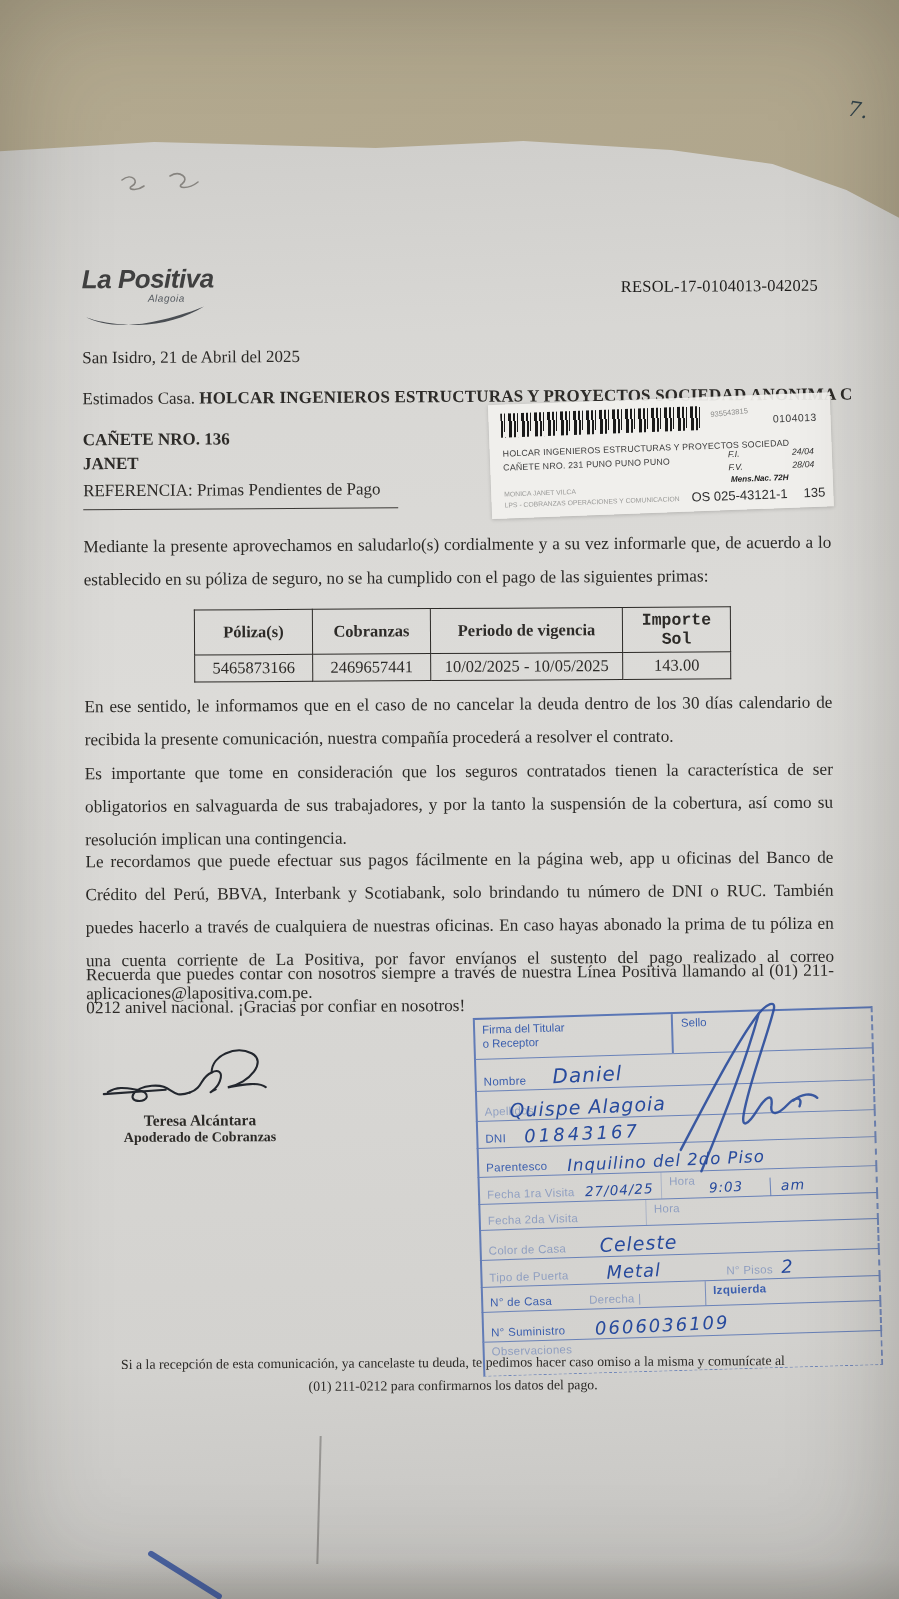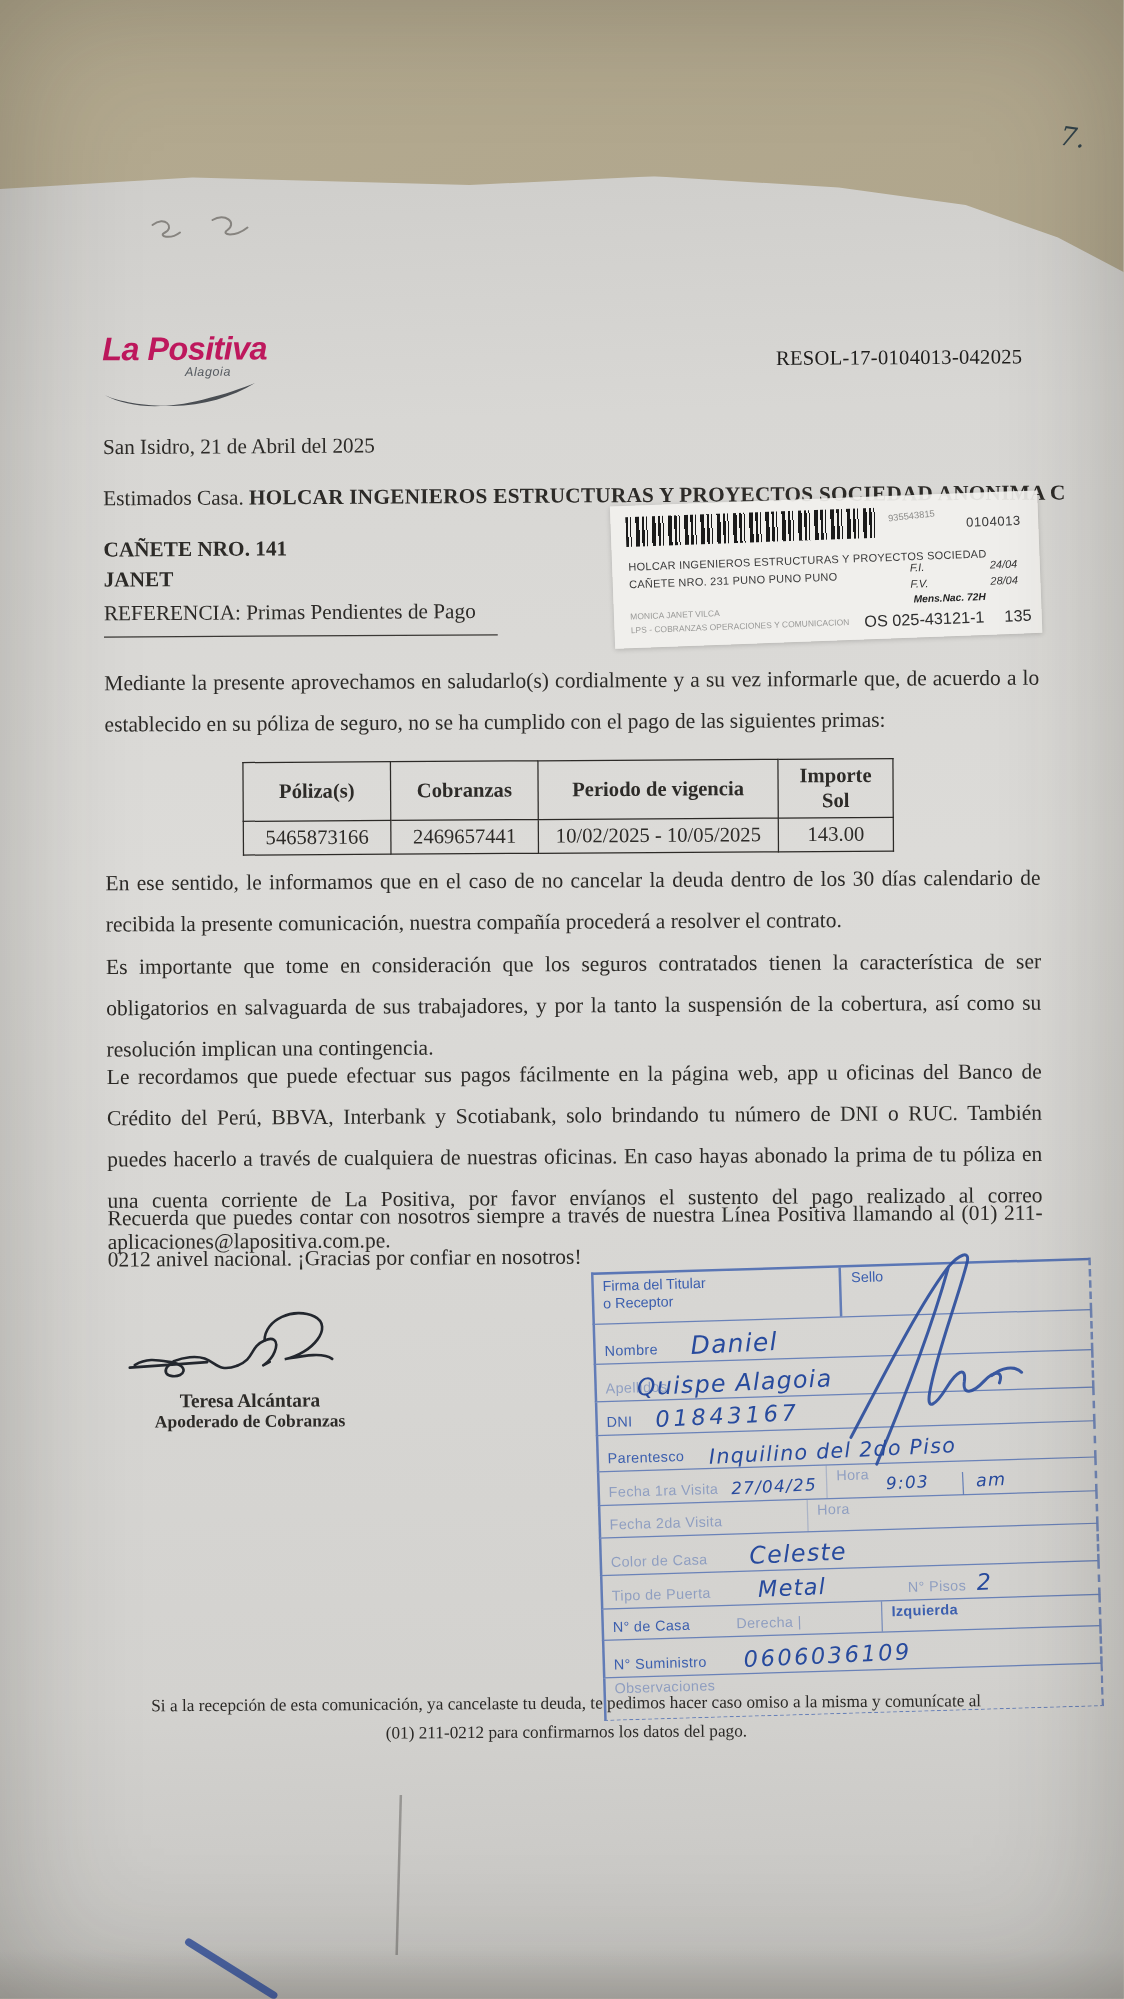--- a/index.html
+++ b/index.html
@@ -12,21 +12,21 @@
 
   .paper { position:absolute; left:-12px; right:-12px; top:138px; bottom:-6px;
     background:linear-gradient(178deg,#cfcecb 0%,#d8d7d4 14%,#dcdbd8 38%,#d7d6d3 62%,#d3d2cf 82%,#c6c5c2 97%);
     clip-path:polygon(0 14px, 18% 4px, 42% 10px, 58% 3px, 74% 12px, 85% 26px, 93% 52px, 100% 86px, 100% 100%, 0 100%);
     box-shadow:0 -4px 14px rgba(50,44,30,.35); }
 
   .letter { position:absolute; inset:0; transform:rotate(-.35deg); color:#2d2b28; }
 
   
   .logo { position:absolute; left:85px; top:262px; width:150px; }
-  .logo-main { font-family:"Liberation Sans", sans-serif; font-weight:bold; font-style:italic; font-size:26px; color:#be185d; letter-spacing:-.5px; }
+  .logo-main { font-family:"Liberation Sans", sans-serif; font-weight:bold; font-style:italic; font-size:26px; color:#404040; letter-spacing:-.5px; }
   .logo-sub { font-family:"Liberation Sans", sans-serif; font-style:italic; font-size:10px; color:#555a60; margin:-2px 0 0 66px; letter-spacing:.5px; }
   .logo-swoosh { margin-top:2px; }
 
   .resol { position:absolute; right:78px; top:278px; font-size:16.5px; letter-spacing:.2px; color:#1f1e1c; }
 
   .dateline { position:absolute; left:85px; top:346px; font-size:17px; }
   .salutation { position:absolute; left:85px; top:387px; font-size:17px; width:760px; white-space:nowrap; }
   .salutation b { letter-spacing:.2px; }
   .addr1 { position:absolute; left:85px; top:428px; font-size:17px; font-weight:bold; }
   .addr2 { position:absolute; left:85px; top:452px; font-size:17px; font-weight:bold; }
@@ -46,21 +46,21 @@
   .sticker-agent { position:absolute; left:13px; top:86px; font-size:6.8px; color:#9a9a98; }
   .sticker-dept { position:absolute; left:13px; top:97px; font-size:6.8px; color:#9a9a98; }
   .sticker-os { position:absolute; left:200px; top:92px; font-size:13px; color:#2e2e2e; display:flex; gap:16px; }
 
   .para { position:absolute; left:85px; width:748px; font-size:17.2px; line-height:1.92; text-align:justify; color:#2c2a27; }
   .p1 { top:528px; } .p2 { top:688px; } .p3 { top:755px; } .p4 { top:843px; } .p5 { top:956px; }
 
   table.prima { position:absolute; left:195px; top:608px; border-collapse:collapse; font-size:16.5px; }
   table.prima th, table.prima td { border:1.7px solid #2c2a27; text-align:center; padding:3px 10px; }
   table.prima th { font-weight:bold; }
-  .col-poliza { width:118px; } .col-doc { width:118px; } .col-per { width:192px; } .col-imp { width:92px; }
+  .col-poliza { width:118px; } .col-doc { width:118px; } .col-per { width:192px; } .col-imp { width:108px;font-family:Liberation Mono, monospace; }
   td.imp { text-align:right; }
 
   .sig-block { position:absolute; left:88px; top:1040px; width:220px; text-align:center; }
   .sig-name { font-weight:bold; font-size:15.5px; margin-top:-6px; }
   .sig-title { font-weight:bold; font-size:14px; }
 
   
   .stamp { position:absolute; left:478px; top:1012px; width:400px; transform:rotate(-1.7deg); font-family:"Liberation Sans", sans-serif; color:#3c5fae; z-index:10; }
   .stamp .row { display:flex; border-left:2px solid rgba(60,95,174,.75); border-right:2px dashed rgba(60,95,174,.65); border-bottom:1.6px solid rgba(60,95,174,.7); align-items:flex-end; }
   .stamp .row:first-child { border-top:2px solid rgba(60,95,174,.8); }
@@ -101,21 +101,21 @@
       <path d="M2 10 C 20 20, 48 22, 80 14 C 98 10, 112 5, 122 1 C 104 12, 80 19, 56 19 C 34 19, 12 15, 2 10 Z" fill="#4a4e53"></path>
     </svg>
   </div>
 
   <div class="resol">RESOL-17-0104013-042025</div>
 
   <div class="dateline">San Isidro, 21 de Abril del 2025</div>
 
   <div class="salutation"><span>Estimados Casa. </span><b>HOLCAR INGENIEROS ESTRUCTURAS Y PROYECTOS SOCIEDAD ANONIMA C</b></div>
 
-  <div class="addr1">CAÑETE NRO. 141</div>
+  <div class="addr1">CAÑETE NRO. 136</div>
   <div class="addr2">JANET</div>
   <div class="reference">REFERENCIA: Primas Pendientes de Pago</div>
 
   <div class="sticker">
     <div class="barcode"></div>
     <div class="barcode-num">935543815</div>
     <div class="sticker-code">0104013</div>
     <div class="sticker-addr1">HOLCAR INGENIEROS ESTRUCTURAS Y PROYECTOS SOCIEDAD</div>
     <div class="sticker-addr2">CAÑETE NRO. 231   PUNO PUNO PUNO</div>
     <div class="sticker-fi">

